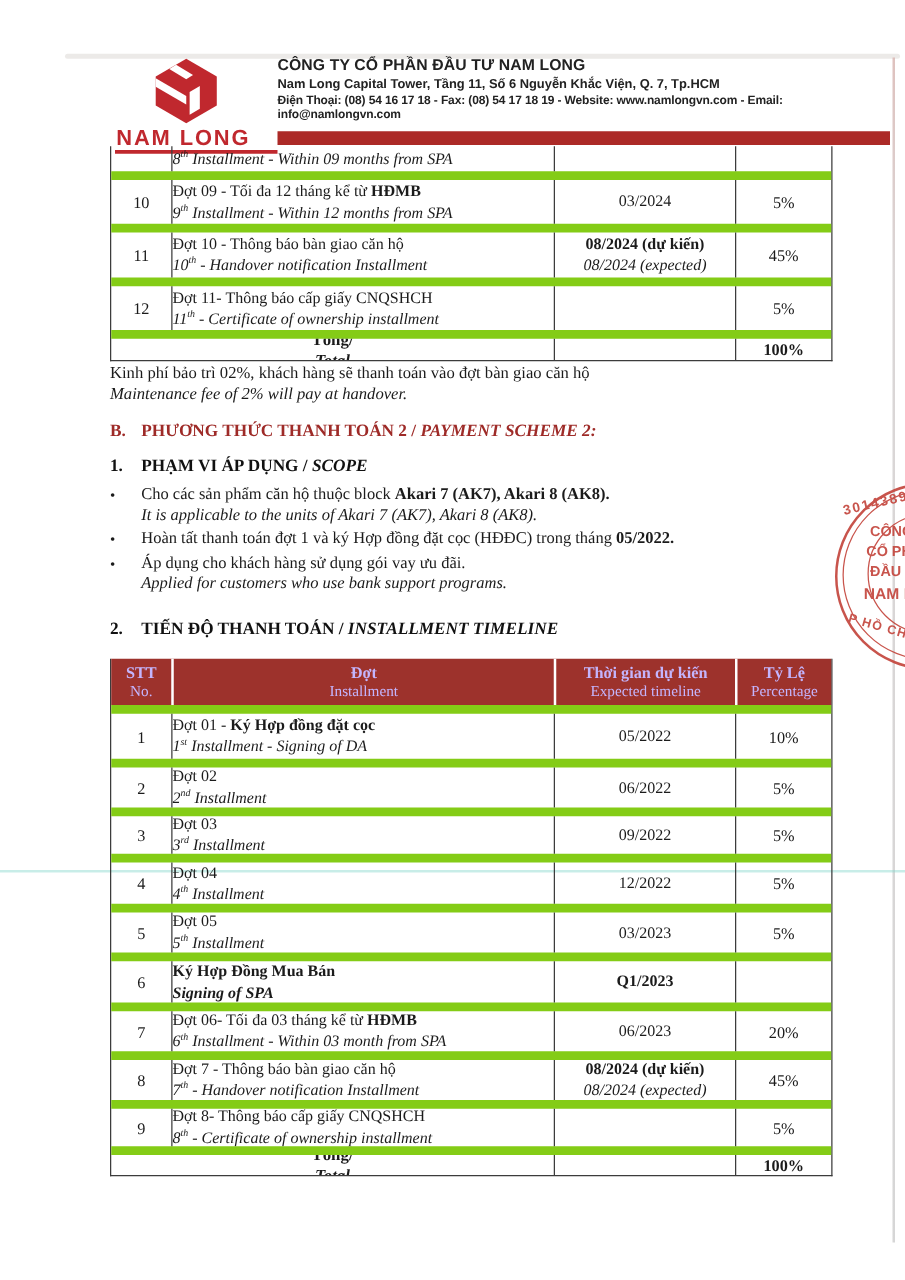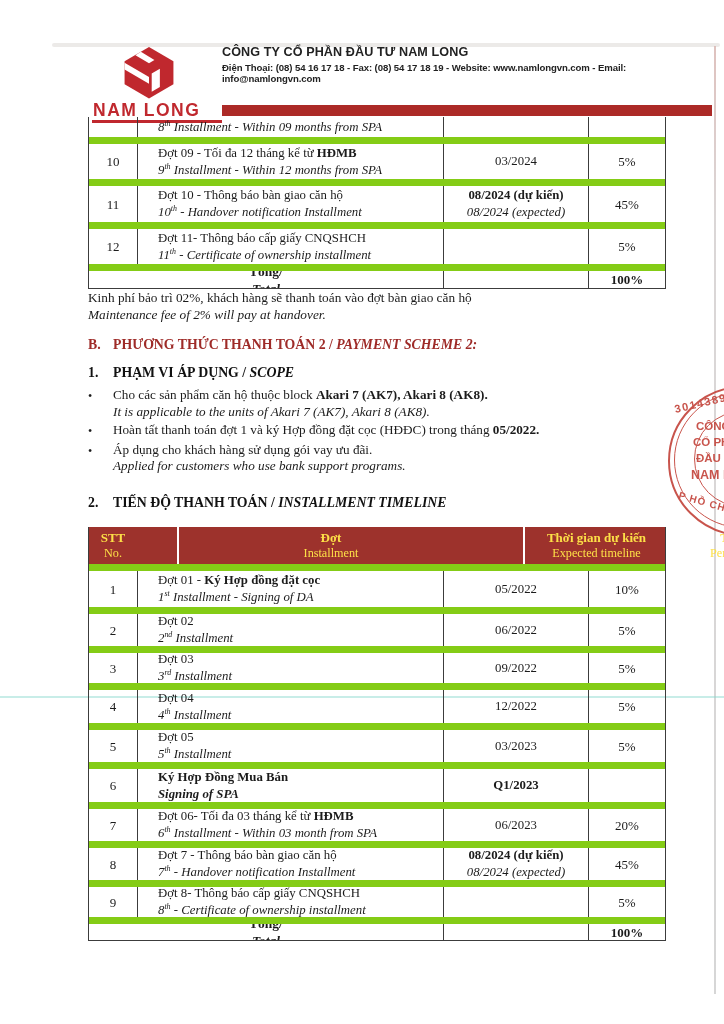--- a/index.html
+++ b/index.html
@@ -22,25 +22,25 @@
   .head-info .h2{font-weight:bold;font-size:10.3px;margin-bottom:2px;}
   .head-info .h3{font-weight:bold;font-size:9.6px;letter-spacing:-0.1px;}
   .red-bar{position:absolute;left:222px;top:105px;width:490px;height:11px;background:#ac2a27;}
   
   .ptable{position:absolute;left:88px;width:578px;border:1px solid #3c3c3c;border-top:none;box-sizing:border-box;
           font-size:12.8px;line-height:17px;}
   .ptable > :first-child{border-top:none;}
   .prow{display:grid;grid-template-columns:48px 306px 145px 1fr;border-top:7px solid #84cc16;box-sizing:border-box;}
   .cell{display:flex;flex-direction:column;justify-content:center;align-items:center;text-align:center;overflow:hidden;}
   .cell + .cell{border-left:1px solid #3c3c3c;}
-  .c-dot{align-items:flex-start;text-align:left;padding-left:20px;padding-right:4px;}
+  .c-dot{align-items:flex-start;text-align:left;padding-left:0;padding-right:4px;}
   .c-no{font-size:13px;}
   .c-pct{font-size:13px;}
   .c-merge{grid-column:1 / 3;font-size:13.5px;}
-  .phead{display:grid;grid-template-columns:48px 306px 145px 1fr;background:#9d322c;color:#fde047;height:37px;gap:40px;}
+  .phead{display:grid;grid-template-columns:48px 306px 145px 1fr;background:#9d322c;color:#c4b5fd;height:37px;}
   .hcell{display:flex;flex-direction:column;justify-content:center;align-items:center;line-height:15.5px;}
   .hcell + .hcell{border-left:2px solid #fff;}
   .hv{font-weight:bold;font-size:13px;}
   .he{font-size:12.2px;}
   
   .maint{position:absolute;left:88px;top:290px;width:580px;font-size:13.3px;line-height:16.8px;}
   .sec{position:absolute;left:88px;display:flex;font-weight:bold;font-size:13.8px;}
   .sec .lbl{width:25px;flex:none;}
   .sec-b{top:337px;color:#9e2b28;}
   .sec-1{top:365px;color:#111;}
@@ -75,20 +75,21 @@
   <svg class="logo-cube" viewBox="0 0 100 84">
     <polygon points="50,3 86,24 86,58 50,79 14,58 14,24" fill="#c0282e"></polygon>
     <polygon points="14,26 50,47 50,57 14,36" fill="#ffffff"></polygon>
     <polygon points="54,42 66,35 66,62 54,69" fill="#ffffff"></polygon>
     <polygon points="38,10 58,22 50,27 30,15" fill="#ffffff"></polygon>
   </svg>
   <div class="logo-text">NAM LONG</div>
   <div class="logo-underline"></div>
   <div class="head-info">
     <div class="h1">CÔNG TY CỔ PHẦN ĐẦU TƯ NAM LONG</div>
+    <div class="h2">Nam Long Capital Tower, Tầng 11, Số 6 Nguyễn Khắc Viện, Q. 7, Tp.HCM</div>
     <div class="h3">Điện Thoại: (08) 54 16 17 18 - Fax: (08) 54 17 18 19 - Website: www.namlongvn.com - Email: info@namlongvn.com</div>
   </div>
   <div class="red-bar"></div>
 
   <div id="table1" class="ptable" style="top:117px">
       <div class="prow" style="height:20px;border-top:none">
      <div class="cell c-no"></div>
      <div class="cell c-dot">
        <div class="en">8<sup>th</sup> Installment - Within 09 months from SPA</div>
      </div>

